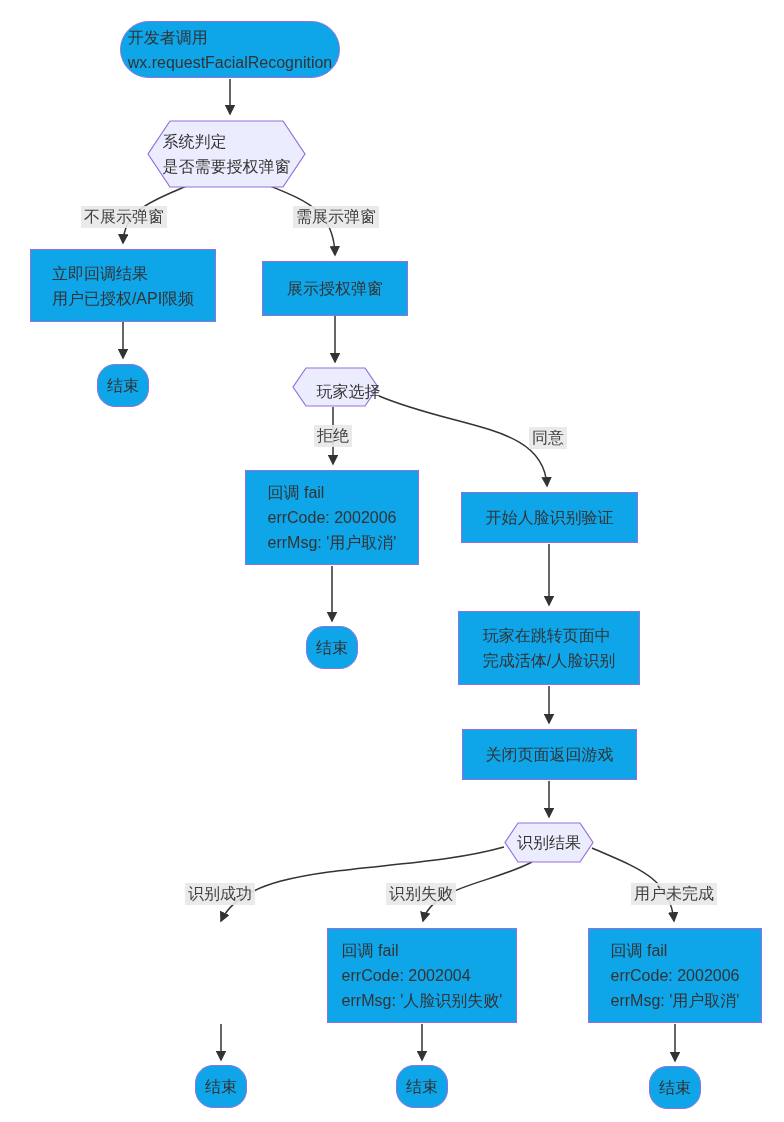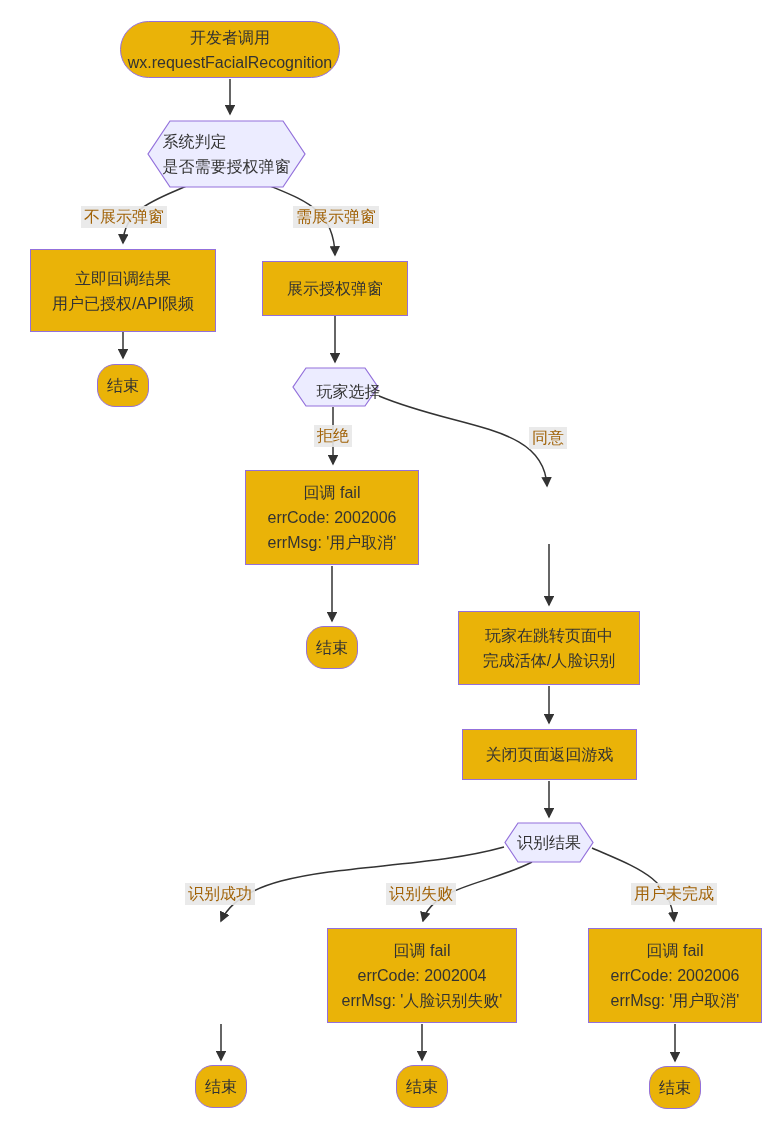--- a/index.html
+++ b/index.html
@@ -6,34 +6,34 @@
   .canvas {
     position:relative; width:784px; height:1122px; background:#ffffff;
     font-family:"Liberation Sans","DejaVu Sans",sans-serif; color:#333;
     overflow:hidden;
   }
   svg.edge-layer { position:absolute; left:0; top:0; width:784px; height:1122px; }
   svg.edge-layer path.edge { fill:none; stroke:#333333; stroke-width:1.5px; }
   svg.edge-layer polygon.hex { fill:#ECECFF; stroke:#9370DB; stroke-width:1.2px; }
   .node {
     position:absolute; box-sizing:border-box;
-    background:#eab308; border:1px solid #9370DB;
+    background:#0ea5e9; border:1px solid #9370DB;
     display:flex; align-items:center; justify-content:center;
-    text-align:center; white-space:pre-line;
+    text-align:left; white-space:pre-line;
     font-size:16px; line-height:25px; color:#333;
   }
   .stadium { border-radius:29px; }
   .endnode { border-radius:18px; line-height:20px; }
   .hex-text {
     position:absolute; display:flex; align-items:center; justify-content:center;
     text-align:left; white-space:pre-line; font-size:16px; line-height:25px; color:#333;
   }
   .edge-label {
     position:absolute; transform:translate(-50%,-50%);
-    background:rgba(232,232,232,0.9); color:#a16207;
+    background:rgba(232,232,232,0.9); color:#404040;
     font-size:16px; line-height:20px; padding:1px 3px; white-space:nowrap;
   }
 </style>
 </head>
 <body>
 
 <div class="canvas">
 
   <svg class="edge-layer" viewBox="0 0 784 1122">
     <defs>
@@ -64,33 +64,34 @@
     <polygon class="hex" points="306,368 365,368 378,387 365,406 306,406 293,387"></polygon>
     <polygon class="hex" points="518,823 580,823 593,842.5 580,862 518,862 505,842.5"></polygon>
   </svg>
 
   <div class="node stadium" style="left:120px;top:21px;width:220px;height:57px">开发者调用
 wx.requestFacialRecognition</div>
 
   <div class="hex-text" style="left:148px;top:121px;width:157px;height:66px">系统判定
 是否需要授权弹窗</div>
 
-  <div class="node" style="left:30px;top:249px;width:186px;height:83px">立即回调结果
+  <div class="node" style="left:30px;top:249px;width:186px;height:73px">立即回调结果
 用户已授权/API限频</div>
 
   <div class="node" style="left:262px;top:261px;width:146px;height:55px">展示授权弹窗</div>
 
   <div class="node endnode" style="left:97px;top:364px;width:52px;height:43px">结束</div>
 
   <div class="hex-text" style="left:306px;top:368px;width:85px;height:46px">玩家选择</div>
 
   <div class="node" style="left:245px;top:470px;width:174px;height:95px">回调 fail
 errCode: 2002006
 errMsg: '用户取消'</div>
 
+  <div class="node" style="left:461px;top:492px;width:177px;height:51px">开始人脸识别验证</div>
 
   <div class="node endnode" style="left:306px;top:626px;width:52px;height:43px">结束</div>
 
   <div class="node" style="left:458px;top:611px;width:182px;height:74px">玩家在跳转页面中
 完成活体/人脸识别</div>
 
   <div class="node" style="left:462px;top:729px;width:175px;height:51px">关闭页面返回游戏</div>
 
   <div class="hex-text" style="left:505px;top:823px;width:88px;height:39px">识别结果</div>
 

